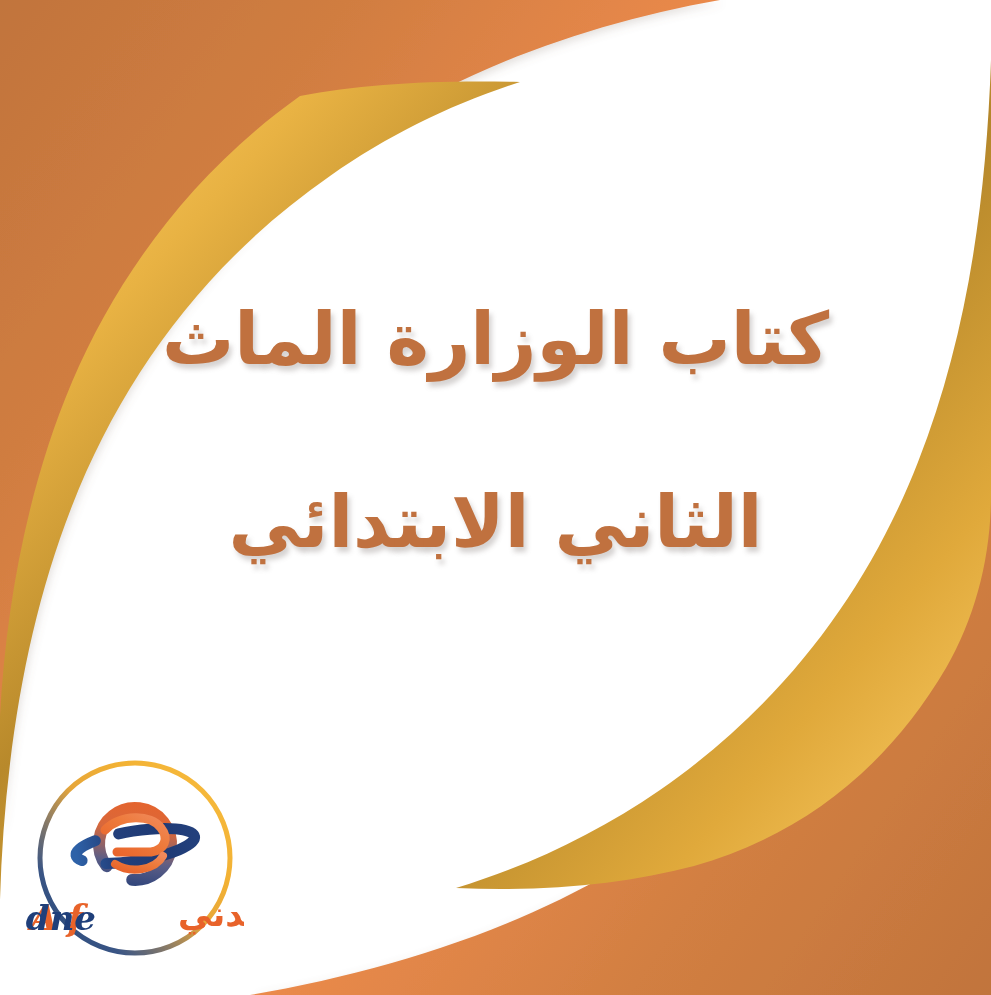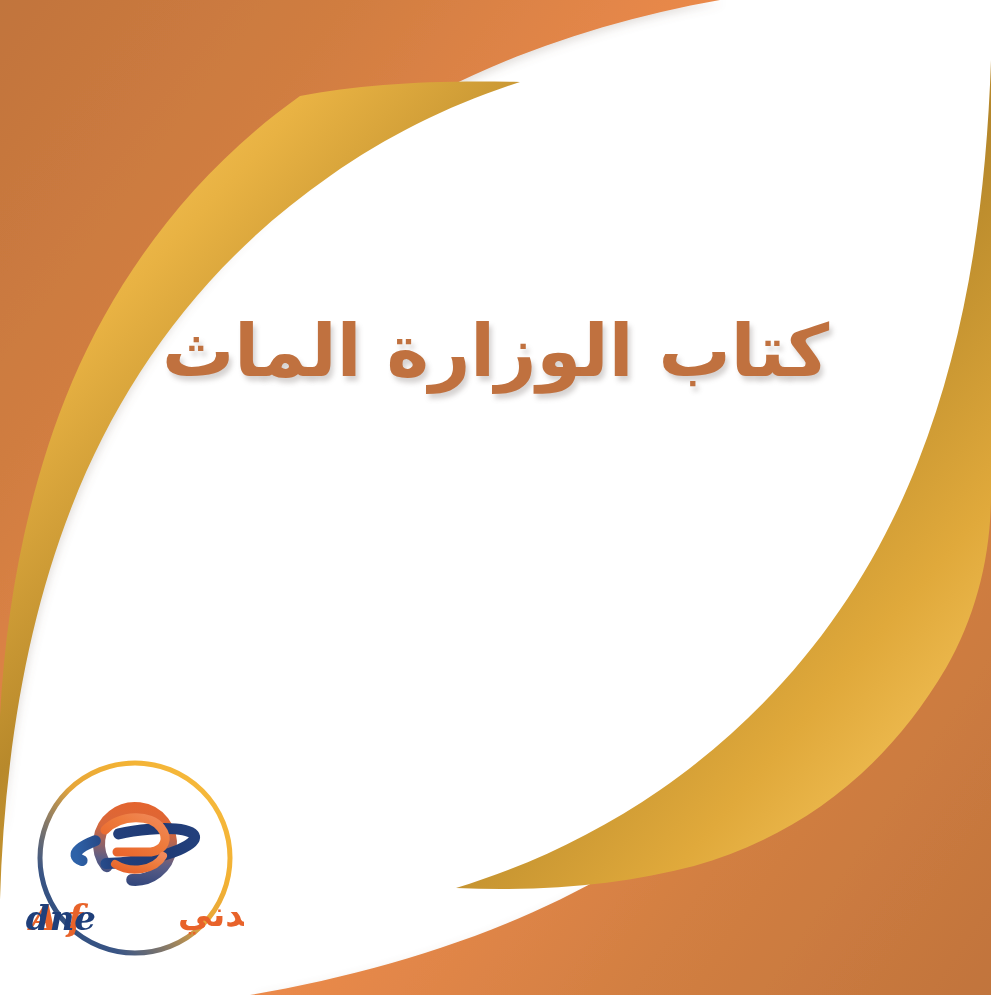--- a/index.html
+++ b/index.html
@@ -27,21 +27,21 @@
     width: 991px;
     height: 995px;
     pointer-events: none;
   }
 
   
   .title-block {
     position: absolute;
     left: 0;
     right: 0;
-    top: 304px;
+    top: 292px;
     text-align: center;
     direction: rtl;
     z-index: 5;
   }
 
   .title-line {
     display: block;
     color: #C0713F;
     font-family: "DejaVu Sans", sans-serif;
     font-weight: bold;
@@ -143,20 +143,21 @@
                C868,590 784,704 660,790
                C596,834 528,866 456,888
                C546,892 626,884 694,866
                C800,836 886,770 946,668
                C976,616 991,556 991,494 Z" fill="url(#gradGoldBR)"></path>
     </svg>
   </div>
 
   <div class="title-block">
     <span class="title-line line-1">كتاب الوزارة الماث</span>
+    <span class="title-line line-2">الثاني الابتدائي</span>
   </div>
 
   <div class="logo">
     <svg viewBox="0 0 218 228" xmlns="http://www.w3.org/2000/svg">
       <defs>
 
         <linearGradient id="ringGrad" x1="0.92" y1="0.12" x2="0.08" y2="0.92">
           <stop offset="0%" stop-color="#F6B93B"></stop>
           <stop offset="26%" stop-color="#F2B134"></stop>
           <stop offset="48%" stop-color="#E6A63A"></stop>

